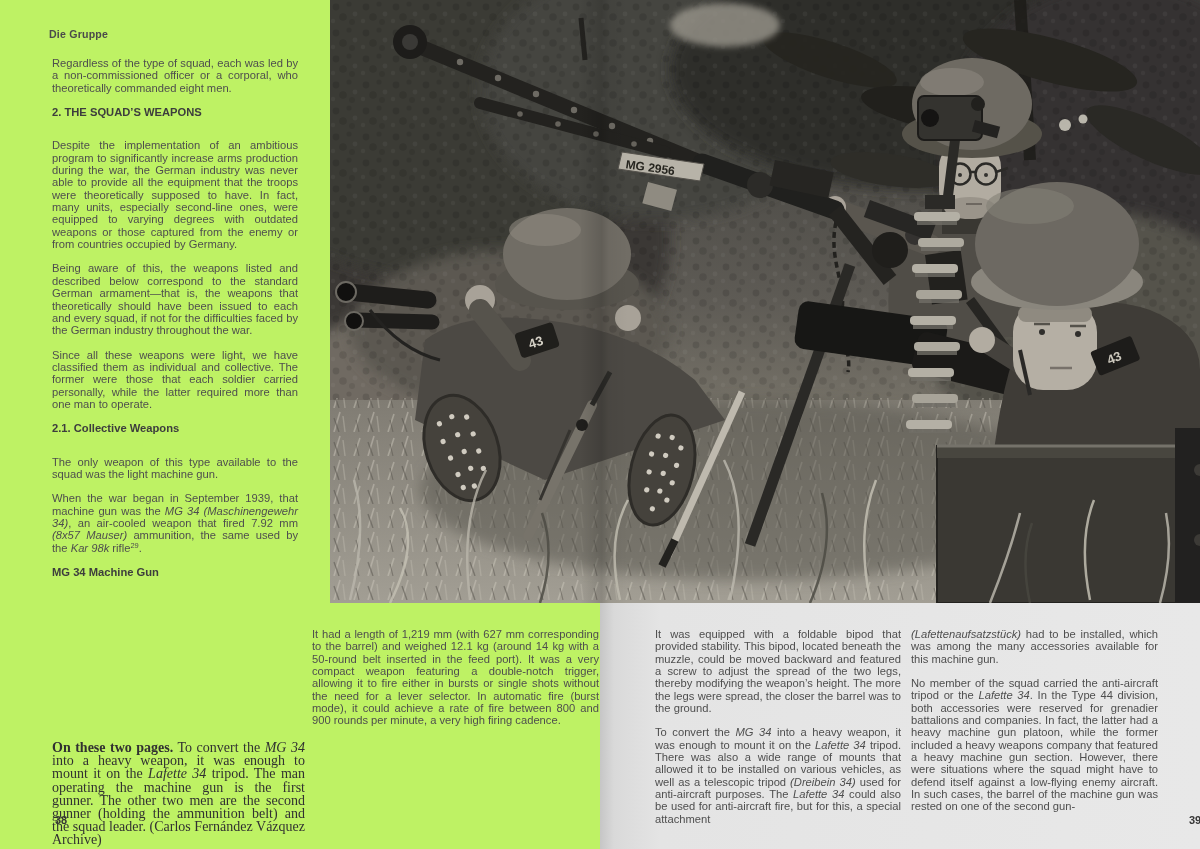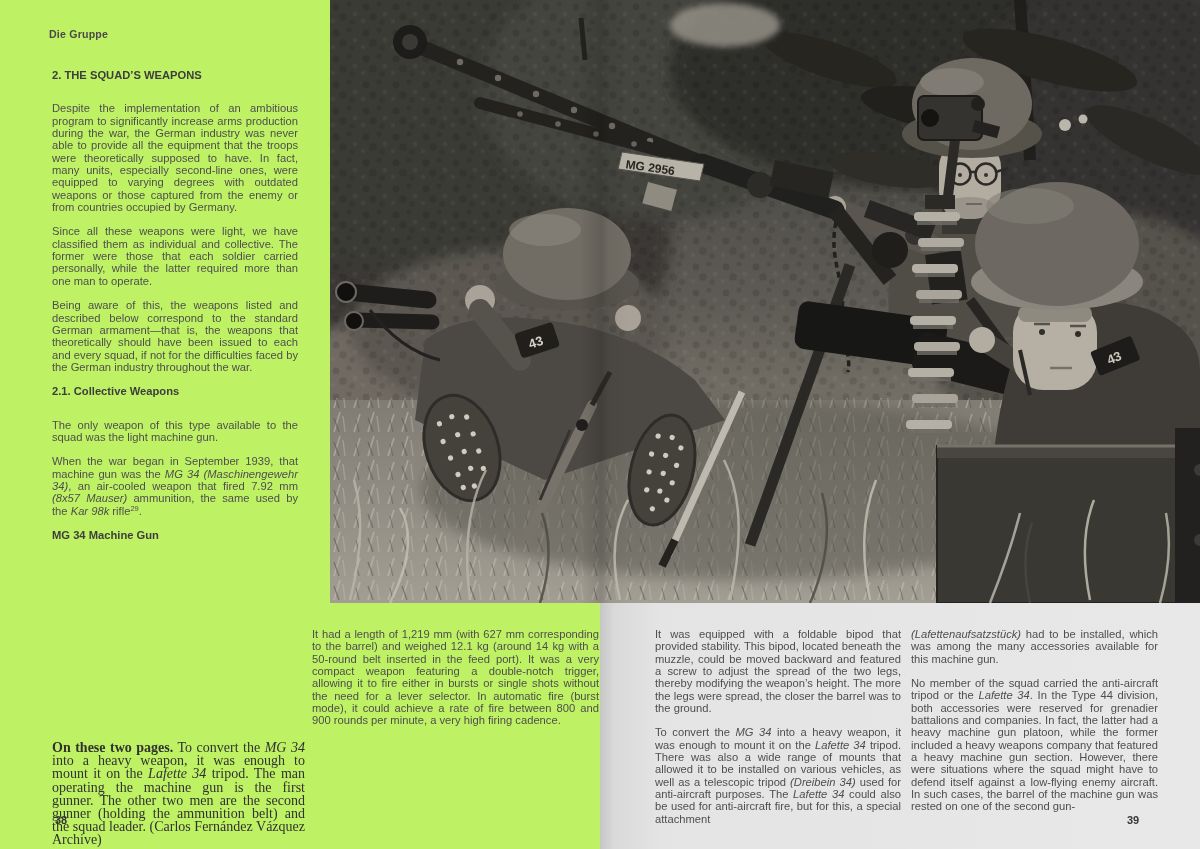--- a/index.html
+++ b/index.html
@@ -15,38 +15,39 @@
   sup{font-size:7.5px;line-height:0;vertical-align:4px;}
   .col1{left:52px;top:57px;width:246px;}
   .col2{left:312px;top:628px;width:287px;}
   .col3{left:655px;top:628px;width:246px;}
   .col4{left:911px;top:628px;width:247px;}
   .caption{position:absolute;left:52px;top:741px;width:253px;
            font-family:"Liberation Serif",serif;font-size:14px;line-height:13.2px;color:#313131;text-align:justify;}
   .caption b{font-weight:bold;}
   .pageno{position:absolute;font-size:11px;font-weight:bold;color:#363636;}
   .pageno.left{left:55px;top:814px;}
-  .pageno.right{left:1127px;top:814px;}
+  .pageno.right{left:1189px;top:814px;}
   .photo{position:absolute;left:330px;top:0;width:870px;height:603px;}
   .photo svg{display:block;width:870px;height:603px;}
 </style>
 </head>
 <body>
 
 <div class="spread">
 
   <div class="right-page-bg"></div>
 
   <div class="runhead">Die Gruppe</div>
 
   <div class="col col1">
+      <p class="blk-p"><span>Regardless of the type of squad, each was led by a non-commissioned officer or a corporal, who theoretically commanded eight men.</span></p>
       <div class="blk-h"><span>2. THE SQUAD’S WEAPONS</span></div>
       <p class="blk-p"><span>Despite the implementation of an ambitious program to significantly increase arms production during the war, the German industry was never able to provide all the equipment that the troops were theoretically supposed to have. In fact, many units, especially second-line ones, were equipped to varying degrees with outdated weapons or those captured from the enemy or from countries occupied by Germany.</span></p>
+      <p class="blk-p"><span>Being aware of this, the weapons listed and described below correspond to the standard German armament—that is, the weapons that theoretically should have been issued to each and every squad, if not for the difficulties faced by the German industry throughout the war.</span></p>
       <p class="blk-p"><span>Since all these weapons were light, we have classified them as individual and collective. The former were those that each soldier carried personally, while the latter required more than one man to operate.</span></p>
-      <p class="blk-p"><span>Being aware of this, the weapons listed and described below correspond to the standard German armament—that is, the weapons that theoretically should have been issued to each and every squad, if not for the difficulties faced by the German industry throughout the war.</span></p>
       <div class="blk-h"><span>2.1. Collective Weapons</span></div>
       <p class="blk-p"><span>The only weapon of this type available to the squad was the light machine gun.</span></p>
       <p class="blk-p"><span>When the war began in September 1939, that machine gun was the </span><i>MG 34 (Maschinengewehr 34)</i><span>, an air-cooled weapon that fired 7.92 mm </span><i>(8x57 Mauser)</i><span> ammunition, the same used by the </span><i>Kar 98k</i><span> rifle</span><sup>29</sup><span>.</span></p>
       <div class="blk-h"><span>MG 34 Machine Gun</span></div>
     </div>
 
   <div class="caption"><b>On these two pages.</b><span> To convert the </span><i>MG 34</i><span> into a heavy weapon, it was enough to mount it on the </span><i>Lafette 34</i><span> tripod. The man operating the machine gun is the first gunner. The other two men are the second gunner (holding the ammunition belt) and the squad leader. (Carlos Fernández Vázquez Archive)</span></div>
 
   <div class="pageno left">38</div>
 

